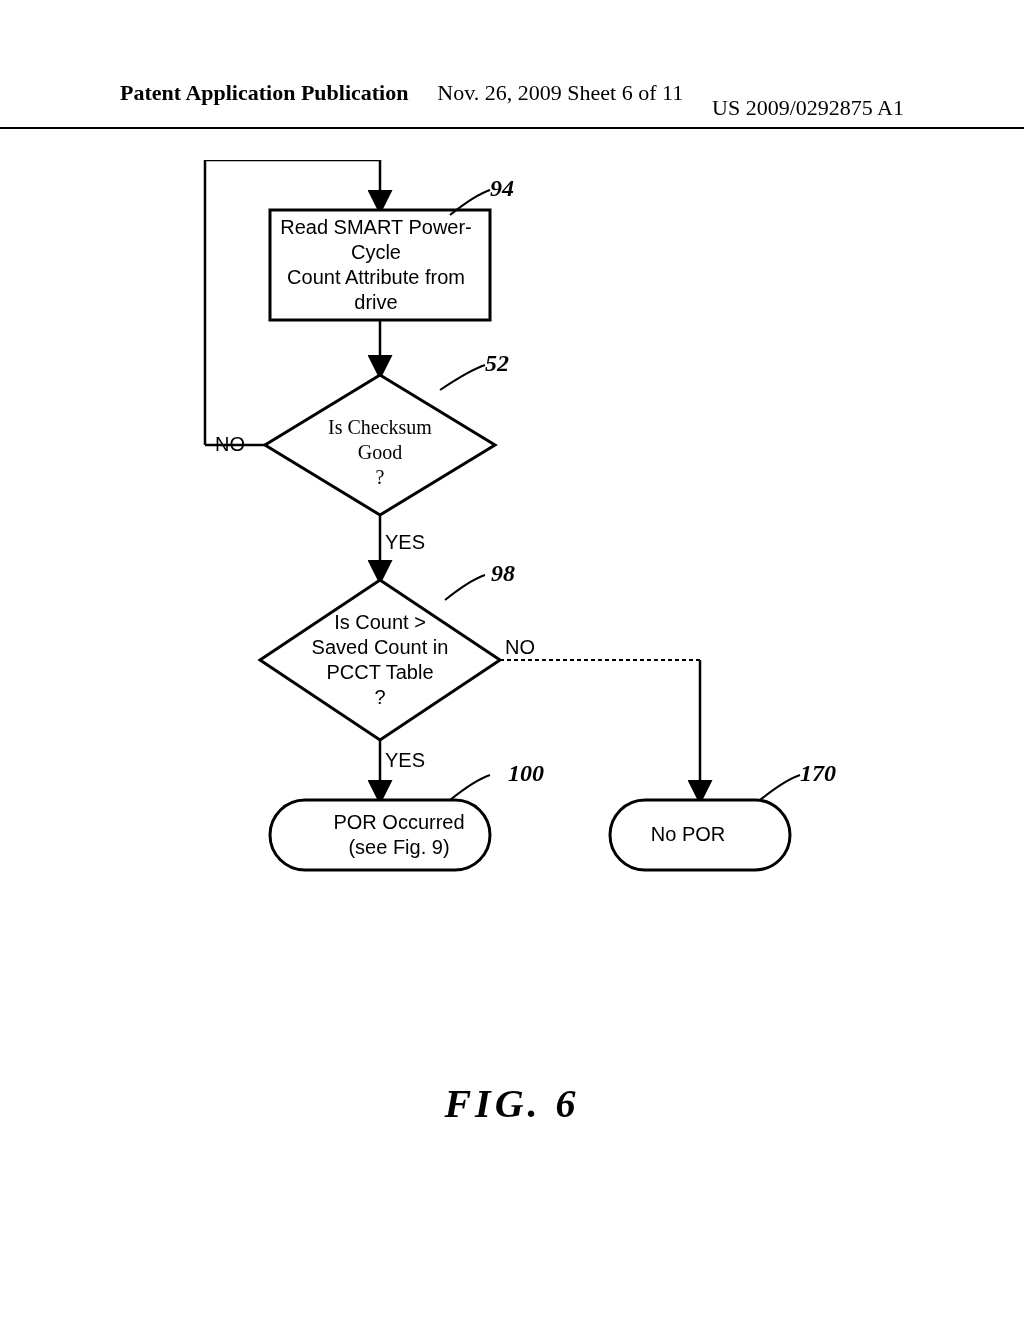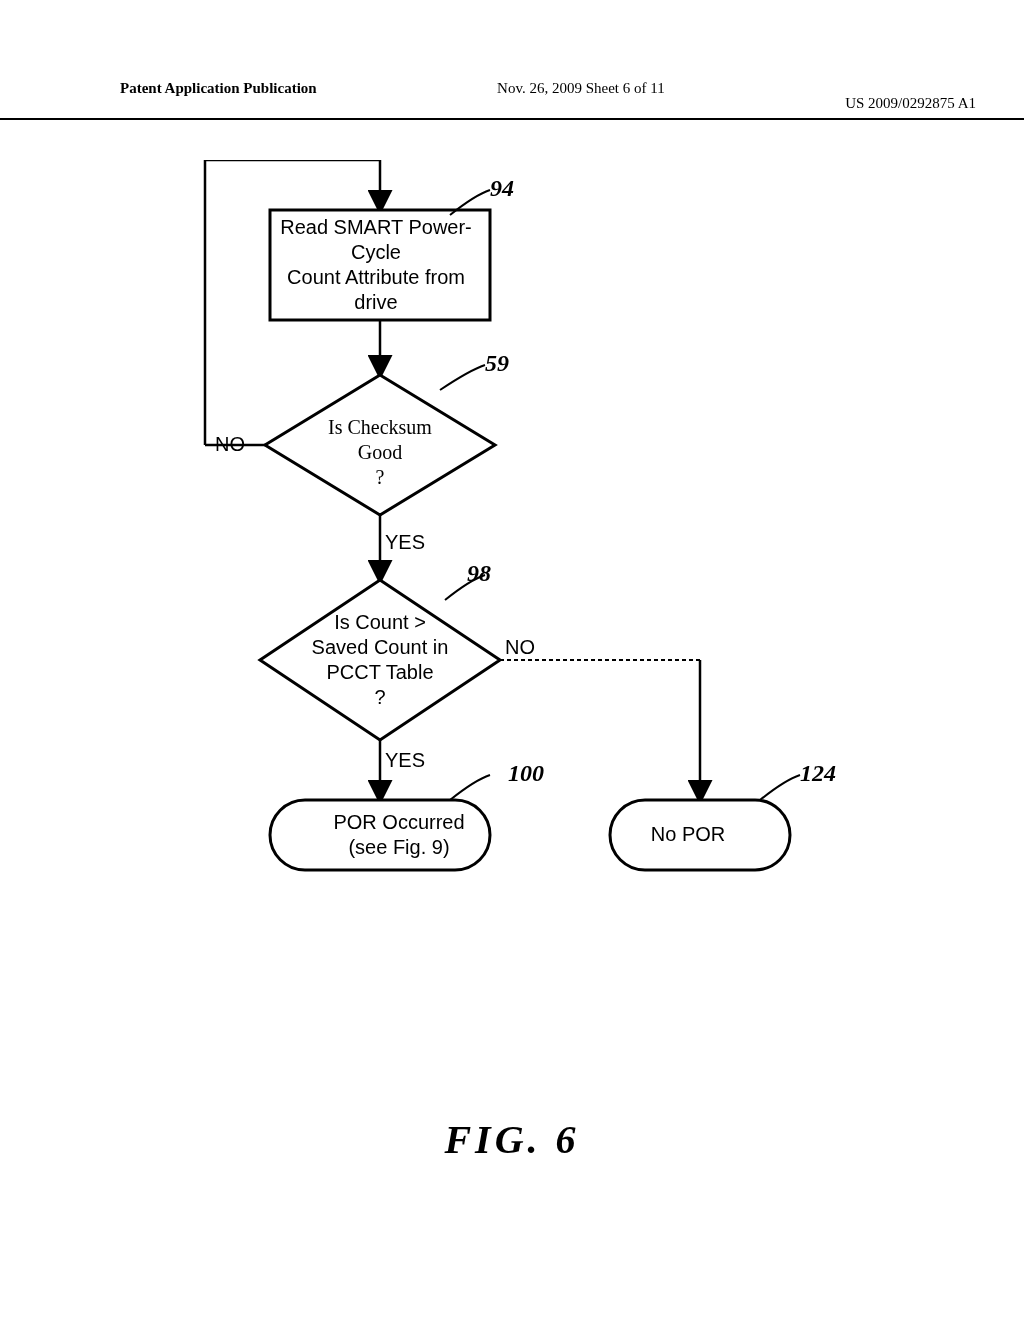--- a/index.html
+++ b/index.html
@@ -15,25 +15,25 @@
   .page {
     position: relative;
     width: 1024px;
     height: 1320px;
   }
   .header {
     position: absolute;
     top: 80px;
     left: 0;
     right: 0;
-    padding: 0 48px 6px 120px;
+    padding: 0 120px 6px 120px;
     border-bottom: 2px solid #000;
     display: flex;
     justify-content: space-between;
-    font-size: 15px;
+    font-size: 22px;
   }
   .header span { white-space: nowrap; }
   .header .left { font-weight: bold; }
   .header .right { font-weight: 400; margin-top: 15px; }
 
   .canvas {
     position: absolute;
     left: 120px;
     top: 160px;
     width: 784px;
@@ -52,21 +52,20 @@
     position: absolute;
     left: 0;
     right: 0;
     top: 1080px;
     text-align: center;
     font-family: "Brush Script MT", "Comic Sans MS", cursive;
     font-style: italic;
     font-size: 40px;
     letter-spacing: 4px;
     font-weight: bold;
-    margin-top: 36px;
   }
 
   .refnum {
     font-family: "Brush Script MT", "Comic Sans MS", cursive;
     font-style: italic;
     font-size: 24px;
     font-weight: bold;
     text-align: center;
   }
 </style>
@@ -146,20 +145,20 @@
     <div class="flow-text" style="position:absolute; left:490px; top:662px; width:156px;">No POR</div>
 
     
     <div class="flow-text" style="position:absolute; left:95px; top:272px; width:50px; text-align:left;">NO</div>
     <div class="flow-text" style="position:absolute; left:265px; top:370px; width:50px; text-align:left;">YES</div>
     <div class="flow-text" style="position:absolute; left:385px; top:475px; width:40px; text-align:left;">NO</div>
     <div class="flow-text" style="position:absolute; left:265px; top:588px; width:50px; text-align:left;">YES</div>
 
     
     <div class="refnum" style="position:absolute; left:370px; top:15px;">94</div>
-    <div class="refnum" style="position:absolute; left:365px; top:190px;">59</div>
-    <div class="refnum" style="position:absolute; left:347px; top:400px;">98</div>
+    <div class="refnum" style="position:absolute; left:365px; top:190px;">52</div>
+    <div class="refnum" style="position:absolute; left:371px; top:400px;">98</div>
     <div class="refnum" style="position:absolute; left:388px; top:600px;">100</div>
-    <div class="refnum" style="position:absolute; left:680px; top:600px;">124</div>
+    <div class="refnum" style="position:absolute; left:680px; top:600px;">170</div>
   </div>
 
   <div class="figcap">FIG.  6</div>
 </div>
 
 </body></html>

